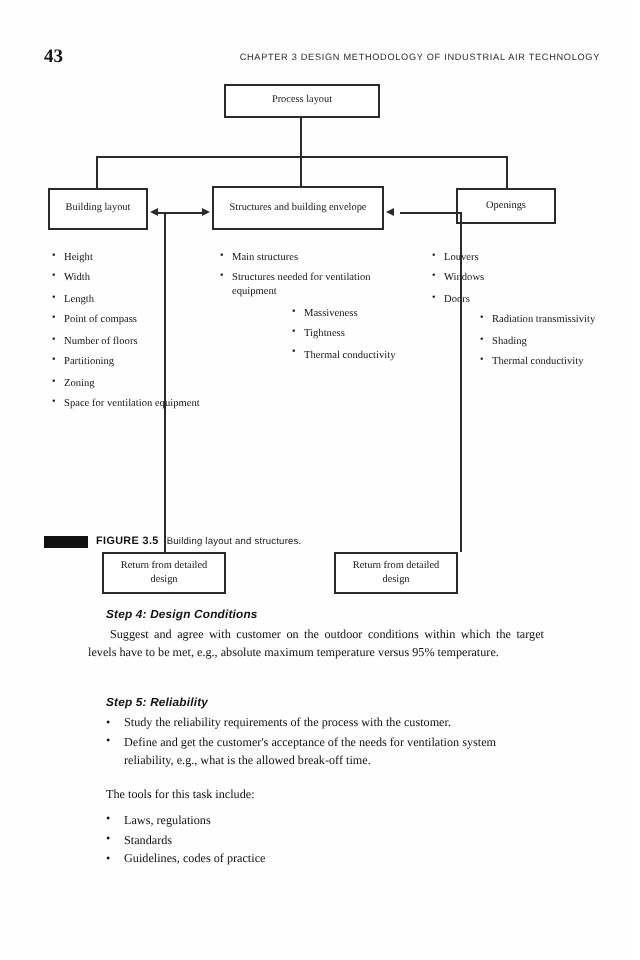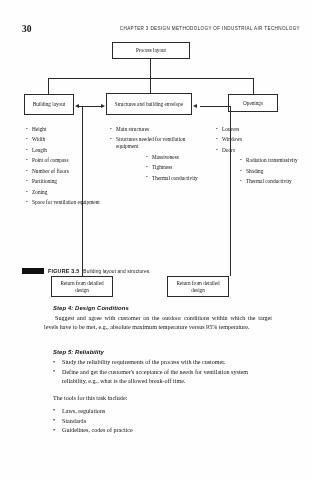--- a/index.html
+++ b/index.html
@@ -211,21 +211,21 @@
     top: -0.5px;
   }
   .spacer-5 { height: 7px; }
 </style>
 </head>
 <body>
 
 <div class="page">
 
   <div class="running-head">
-    <span class="folio">30</span>
+    <span class="folio">43</span>
     <span class="head-title">CHAPTER 3 DESIGN METHODOLOGY OF INDUSTRIAL AIR TECHNOLOGY</span>
   </div>
 
   <div class="figure">
 
     <div class="box box-process">Process layout</div>
 
     <div class="line line-v" style="left:150px; top:21px; height:19px;"></div>
 
     <div class="line line-h" style="left:48px; top:40px; width:205px;"></div>

